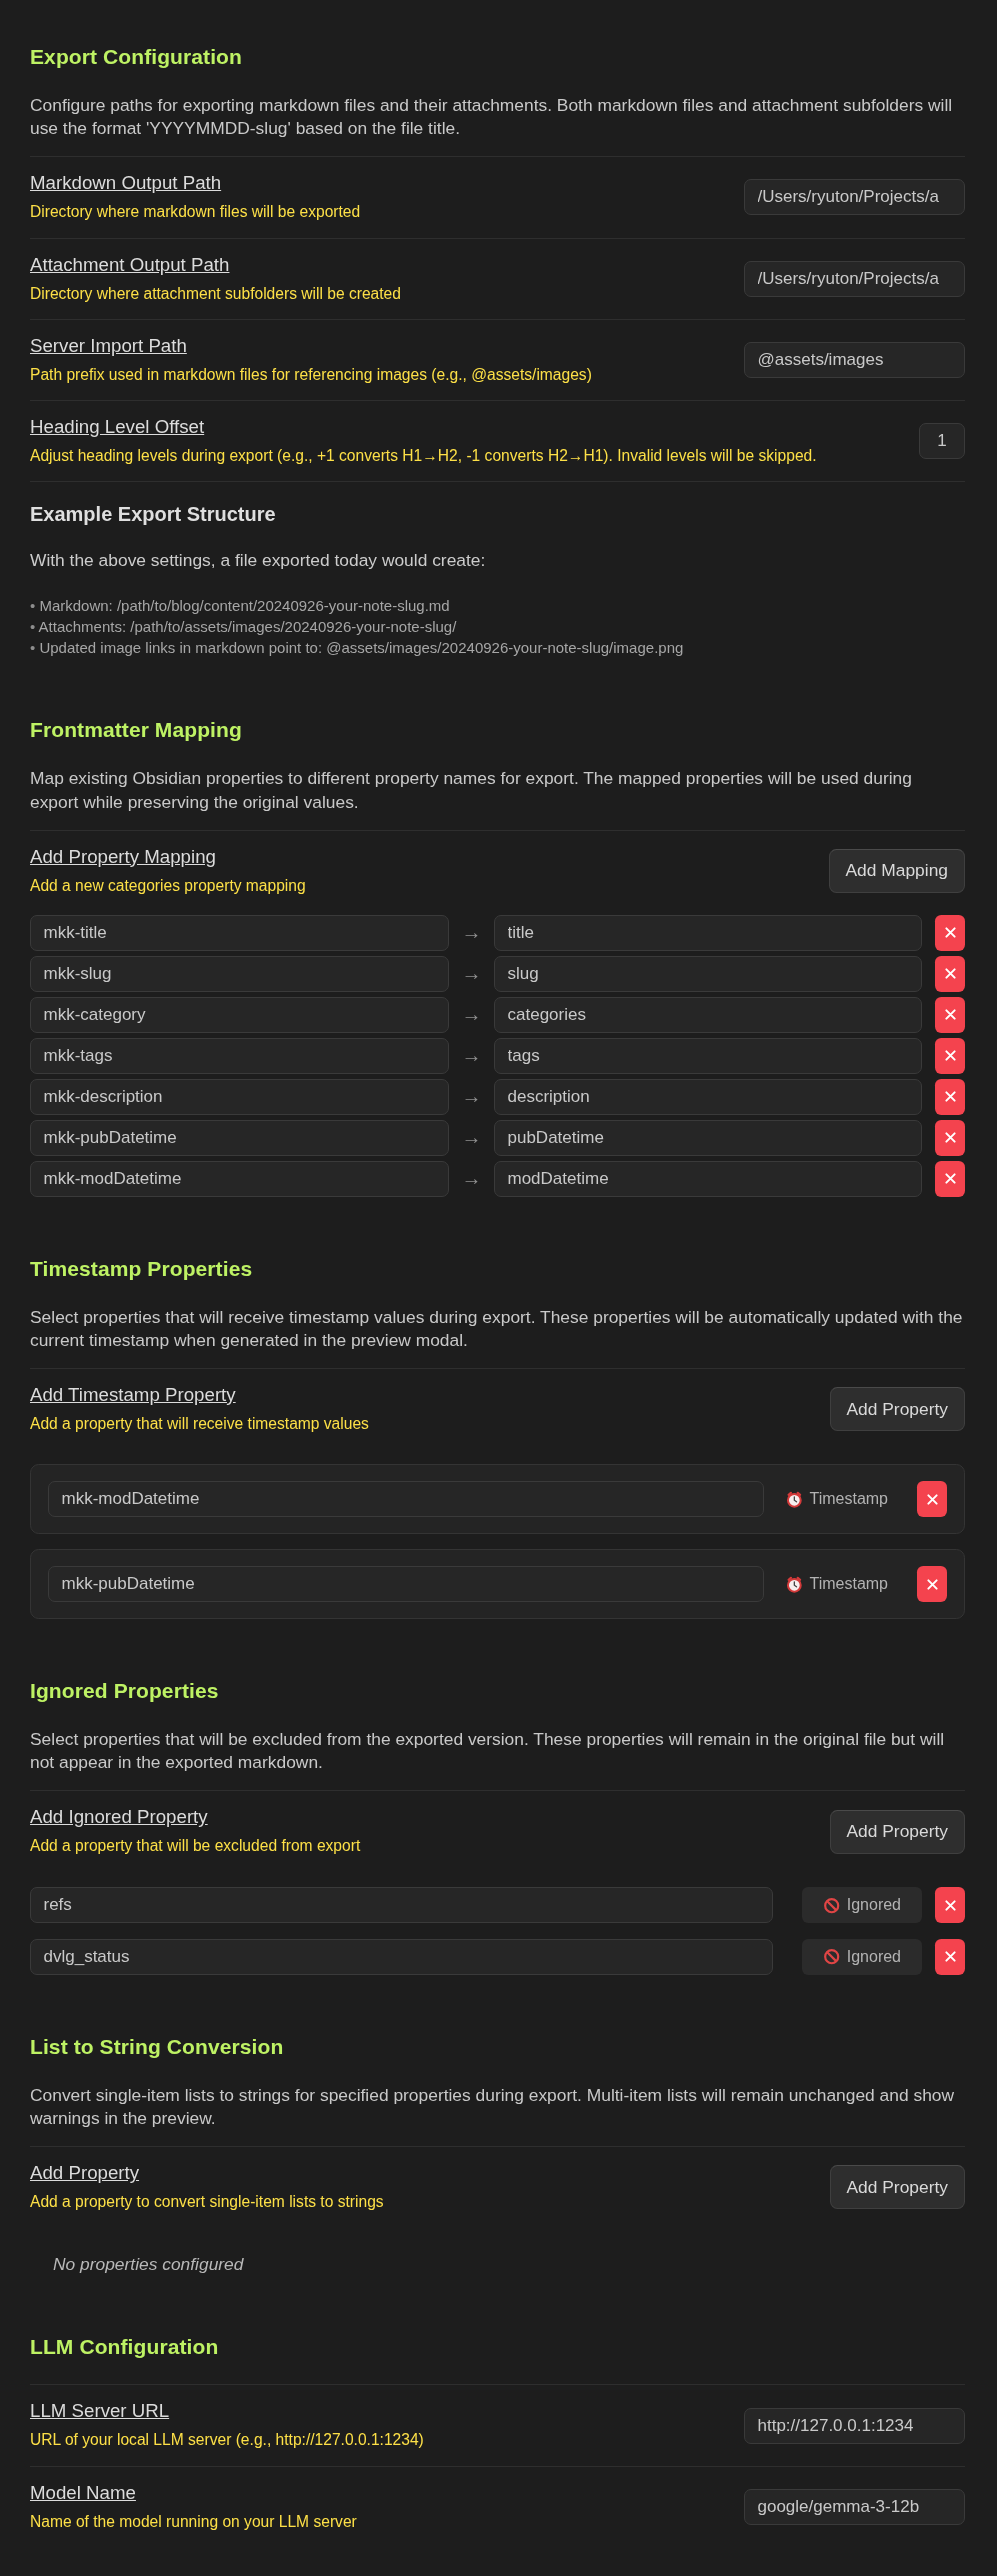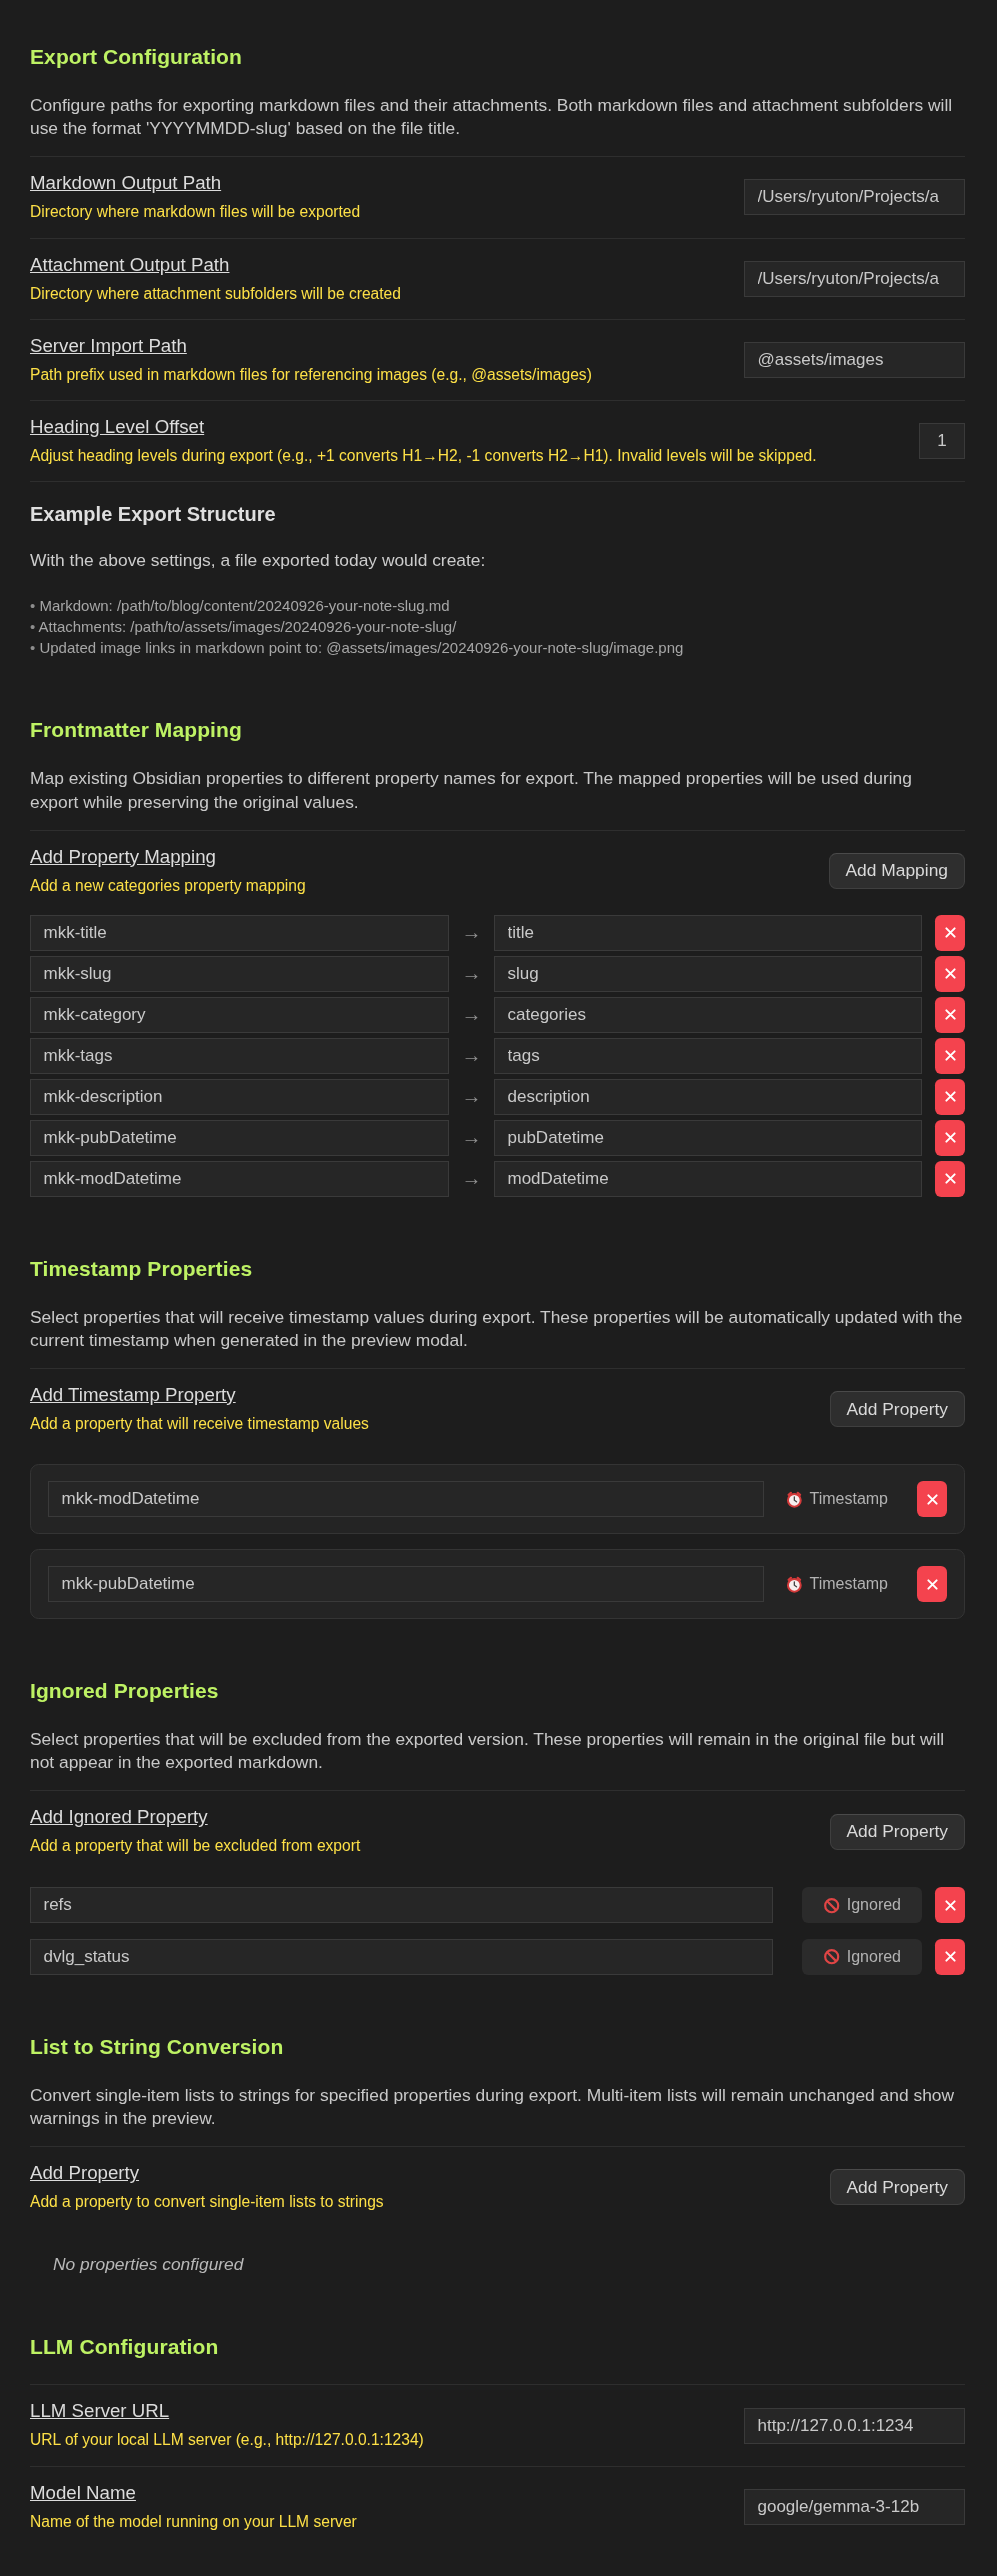--- a/index.html
+++ b/index.html
@@ -55,41 +55,41 @@
   .setting-desc {
     font-size: 15.6px;
     color: #fde047;
     line-height: 1.3;
   }
 
   .text-input {
     box-sizing: border-box;
     background: #262626;
     border: 0.6px solid #3a3a3a;
-    border-radius: 0;
+    border-radius: 7px;
     height: 36px;
     color: #c9c9c9;
     font-size: 17px;
     font-family: "Liberation Sans", sans-serif;
     padding: 0 12.5px;
     outline: none;
     text-overflow: clip;
     white-space: nowrap;
     overflow: hidden;
   }
   .wide-ctl { width: 221px; flex: none; }
   .num-input { width: 46px; text-align: center; flex: none; padding: 0 5px; }
 
   .btn {
     box-sizing: border-box;
     background: #2e2e2e;
     border: 0.6px solid #3f3f3f;
     border-top-color: #4a4a4a;
     border-radius: 7.5px;
-    height: 36px;
+    height: 44px;
     padding: 0 16px;
     font-size: 17.4px;
     color: #dadada;
     font-family: "Liberation Sans", sans-serif;
     cursor: pointer;
     flex: none;
     white-space: nowrap;
   }
 
   

